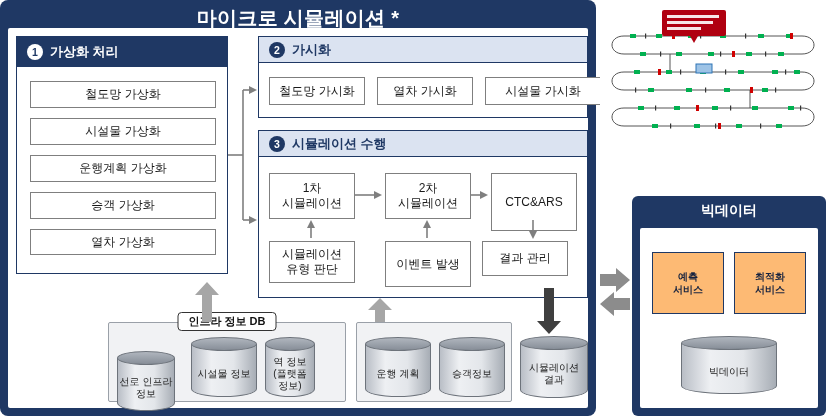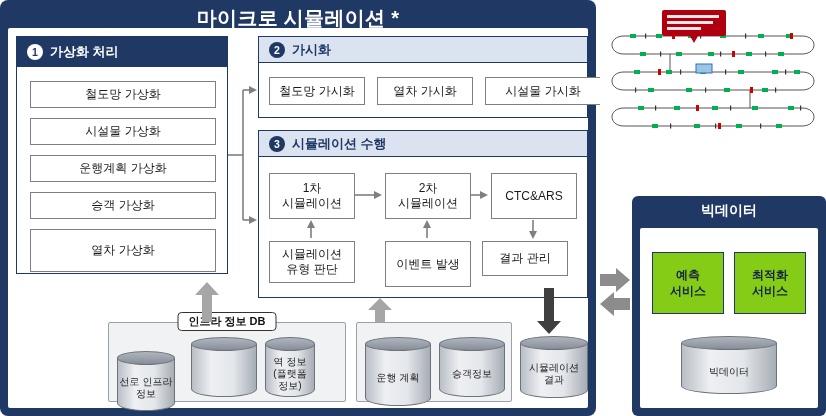--- a/index.html
+++ b/index.html
@@ -25,21 +25,21 @@
   .db-pill{position:absolute;transform:translateX(-50%);background:#fff;border:1.3px solid #333;border-radius:4px;padding:1px 10px;font-size:11px;font-weight:bold;color:#111;white-space:nowrap;z-index:6}
 
   .cylinder{position:absolute}
   .cyl-top{position:absolute;left:0;right:0;top:0;height:14px;border-radius:50%;background:linear-gradient(to bottom,#b0b6be,#878e98);border:1px solid #6d737b;z-index:2}
   .cyl-body{position:absolute;left:0;right:0;top:7px;bottom:0;background:linear-gradient(to right,#b9bec6,#eef0f3 30%,#e3e6ea 65%,#a7adb5);border:1px solid #6d737b;border-top:none;border-radius:0 0 50% 50%/0 0 8px 8px;z-index:1}
   .cyl-label{position:absolute;left:2px;right:2px;top:15px;bottom:2px;display:flex;align-items:center;justify-content:center;text-align:center;font-size:10px;line-height:1.2;color:#1a1a1a;white-space:pre-line;z-index:3}
 
   .bd-panel{position:absolute;left:632px;top:196px;width:194px;height:220px;background:#1f3864;border-radius:6px}
   .bd-title{position:absolute;top:6px;left:0;width:194px;text-align:center;color:#fff;font-weight:bold;font-size:14px}
   .bd-inner{position:absolute;left:8px;top:32px;width:178px;height:180px;background:#fff;border-radius:2px}
-  .svc{position:absolute;background:#84cc16;border:1.5px solid #1f3864;display:flex;align-items:center;justify-content:center;text-align:center;white-space:pre-line;font-size:12px;font-weight:bold;color:#17233f;line-height:1.35}
+  .svc{position:absolute;background:#fdba74;border:1.5px solid #1f3864;display:flex;align-items:center;justify-content:center;text-align:center;white-space:pre-line;font-size:10px;font-weight:bold;color:#17233f;line-height:1.35}
 
   .map{position:absolute;left:600px;top:2px;width:226px;height:144px}
   .overlay{position:absolute;left:0;top:0;pointer-events:none;z-index:8}
 </style>
 </head>
 <body>
 
 <div class="stage">
 
   <div class="main-panel"></div>
@@ -48,21 +48,21 @@
 
   <div class="panel" style="left:16px;top:36px;width:212px;height:238px">
     <div class="panel-header header-dark">
       <span class="badge badge-on-dark">1</span>
       <span>가상화 처리</span>
     </div>
     <div class="box" style="left:13px;top:44px;width:186px;height:27px">철도망 가상화</div>
     <div class="box" style="left:13px;top:118px;width:186px;height:27px">운행계획 가상화</div>
     <div class="box" style="left:13px;top:81px;width:186px;height:27px">시설물 가상화</div>
     <div class="box" style="left:13px;top:155px;width:186px;height:27px">승객 가상화</div>
-    <div class="box" style="left:13px;top:192px;width:186px;height:43px">열차 가상화</div>
+    <div class="box" style="left:13px;top:192px;width:186px;height:26px">열차 가상화</div>
   </div>
 
   <div class="panel" style="left:258px;top:36px;width:330px;height:82px">
     <div class="panel-header header-light">
       <span class="badge badge-on-light">2</span>
       <span>가시화</span>
     </div>
     <div class="box" style="left:118px;top:40px;width:96px;height:28px">열차 가시화</div>
     <div class="box" style="left:10px;top:40px;width:96px;height:28px">철도망 가시화</div>
     <div class="box" style="left:226px;top:40px;width:116px;height:28px">시설물 가시화</div>
@@ -70,49 +70,50 @@
 
   <div class="panel" style="left:258px;top:130px;width:330px;height:168px">
     <div class="panel-header header-light">
       <span class="badge badge-on-light">3</span>
       <span>시뮬레이션 수행</span>
     </div>
     <div class="box" style="left:10px;top:42px;width:86px;height:46px">1차
 시뮬레이션</div>
     <div class="box" style="left:126px;top:42px;width:86px;height:46px">2차
 시뮬레이션</div>
-    <div class="box" style="left:232px;top:42px;width:86px;height:46px">CTC&amp;ARS</div>
+    <div class="box" style="left:232px;top:42px;width:86px;height:58px">CTC&amp;ARS</div>
     <div class="box" style="left:10px;top:110px;width:86px;height:42px">시뮬레이션
 유형 판단</div>
     <div class="box" style="left:126px;top:110px;width:86px;height:46px">이벤트 발생</div>
     <div class="box" style="left:223px;top:110px;width:86px;height:35px">결과 관리</div>
   </div>
 
   <div class="db-group" style="left:108px;top:322px;width:238px;height:80px">
     <div class="cylinder" style="left:8px;top:28px;width:58px;height:60px">
       <div class="cyl-top"></div>
       <div class="cyl-body"></div>
       <div class="cyl-label">선로 인프라
 정보</div>
     </div>
     <div class="cylinder" style="left:82px;top:14px;width:66px;height:60px">
       <div class="cyl-top"></div>
       <div class="cyl-body"></div>
+      <div class="cyl-label">시설물 정보</div>
     </div>
     <div class="cylinder" style="left:156px;top:14px;width:50px;height:60px">
       <div class="cyl-top"></div>
       <div class="cyl-body"></div>
       <div class="cyl-label">역 정보
 (플랫폼 정보)</div>
     </div>
   </div>
   <div class="db-pill" style="left:227px;top:312px">인프라 정보 DB</div>
 
   <div class="db-group" style="left:356px;top:322px;width:156px;height:80px">
-    <div class="cylinder" style="left:8px;top:14px;width:66px;height:69px">
+    <div class="cylinder" style="left:8px;top:14px;width:66px;height:60px">
       <div class="cyl-top"></div>
       <div class="cyl-body"></div>
       <div class="cyl-label">운행 계획</div>
     </div>
     <div class="cylinder" style="left:82px;top:14px;width:66px;height:60px">
       <div class="cyl-top"></div>
       <div class="cyl-body"></div>
       <div class="cyl-label">승객정보</div>
     </div>
   </div>

